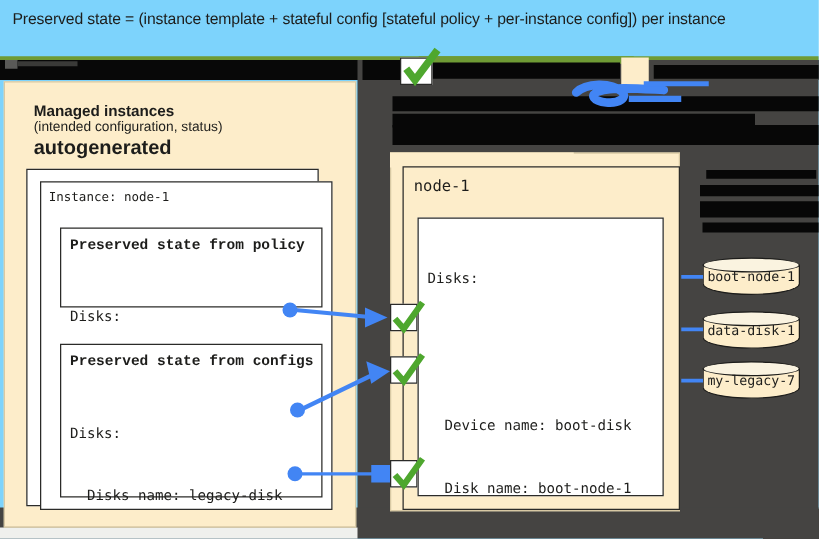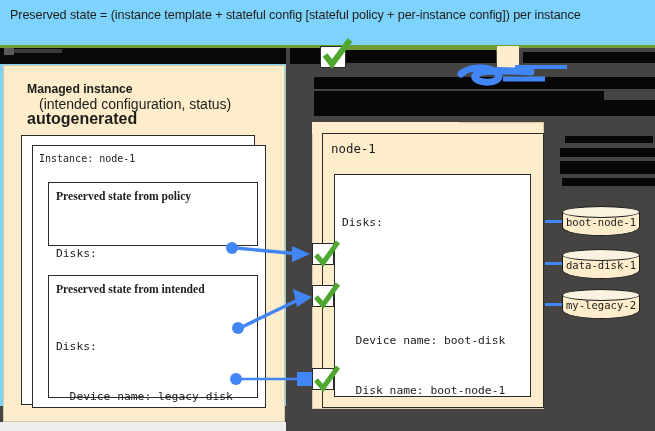--- a/index.html
+++ b/index.html
@@ -89,23 +89,22 @@
   .lp-title {
     position: absolute;
     left: 27px; top: 82px;
     font-size: 12.2px;
     font-weight: bold;
     color: #1d1d1b;
   }
   .lp-sub {
     position: absolute;
     left: 27px; top: 96px;
-    font-size: 14px;
-    color: #1d1d1b;
-    margin-left: 12px;
+    font-size: 11px;
+    color: #1d1d1b;
   }
   .lp-sub2 {
     position: absolute;
     left: 27px; top: 110px;
     font-size: 16px;
     font-weight: bold;
     color: #1d1d1b;
   }
 
   
@@ -146,21 +145,21 @@
   .mono {
     font-family: "DejaVu Sans Mono", monospace;
     font-size: 11.3px;
     color: #1d1d1b;
     line-height: 14px;
     white-space: pre;
   }
 
   .bx-head {
     position: absolute;
-    font-family: Liberation Serif, serif;
+    font-family: Liberation Mono, monospace;
     font-size: 11.6px;
     font-weight: bold;
     color: #1d1d1b;
     white-space: pre;
   }
   .bx-body {
     position: absolute;
     white-space: pre;
   }
 
@@ -345,41 +344,41 @@
     </svg>
   </div>
 
   <div class="rd" id="rd1"></div>
   <div class="rd" id="rd2"></div>
   <div class="rd" id="rd3"></div>
   <div class="rd" id="rd4"></div>
 
   <div class="left-panel"></div>
 
-  <div class="lp-title">Managed instance</div>
+  <div class="lp-title">Managed instances</div>
   <div class="lp-sub">(intended configuration, status)</div>
   <div class="lp-sub2">autogenerated</div>
 
   <div class="stack-card"></div>
   <div class="instance-card"></div>
   <div class="instance-title">Instance: node-1</div>
 
   <div class="inner-box" id="box-policy"></div>
   <div class="bx-head" style="left:56px; top:190px;">Preserved state from policy</div>
   <div class="bx-body" style="left:56px; top:211px;">
     <div class="mono">Disks:</div>
     <div class="mono">  Device name: data-disk</div>
     <div class="mono"><span>  Disk name: </span><span class="b">data-disk-1</span></div>
   </div>
 
   <div class="inner-box" id="box-configs"></div>
-  <div class="bx-head" style="left:56px; top:283px;">Preserved state from intended</div>
+  <div class="bx-head" style="left:56px; top:283px;">Preserved state from configs</div>
   <div class="bx-body" style="left:56px; top:304px;">
     <div class="mono">Disks:</div>
-    <div class="mono">  Device name: legacy-disk</div>
+    <div class="mono">  Disks name: legacy-disk</div>
     
     
     
     
   </div>
 
   <div class="right-panel"></div>
   <div class="cream-strip"></div>
   <div class="node-card"></div>
   <div class="node-title">node-1</div>
@@ -448,16 +447,16 @@
     <div class="lbl">boot-node-1</div>
   </div>
   <div class="cyl" id="cyl-2">
     <div class="body"></div>
     <div class="top"></div>
     <div class="lbl">data-disk-1</div>
   </div>
   <div class="cyl" id="cyl-3">
     <div class="body"></div>
     <div class="top"></div>
-    <div class="lbl">my-legacy-2</div>
+    <div class="lbl">my-legacy-7</div>
   </div>
 
 </div>
 
 </body></html>

